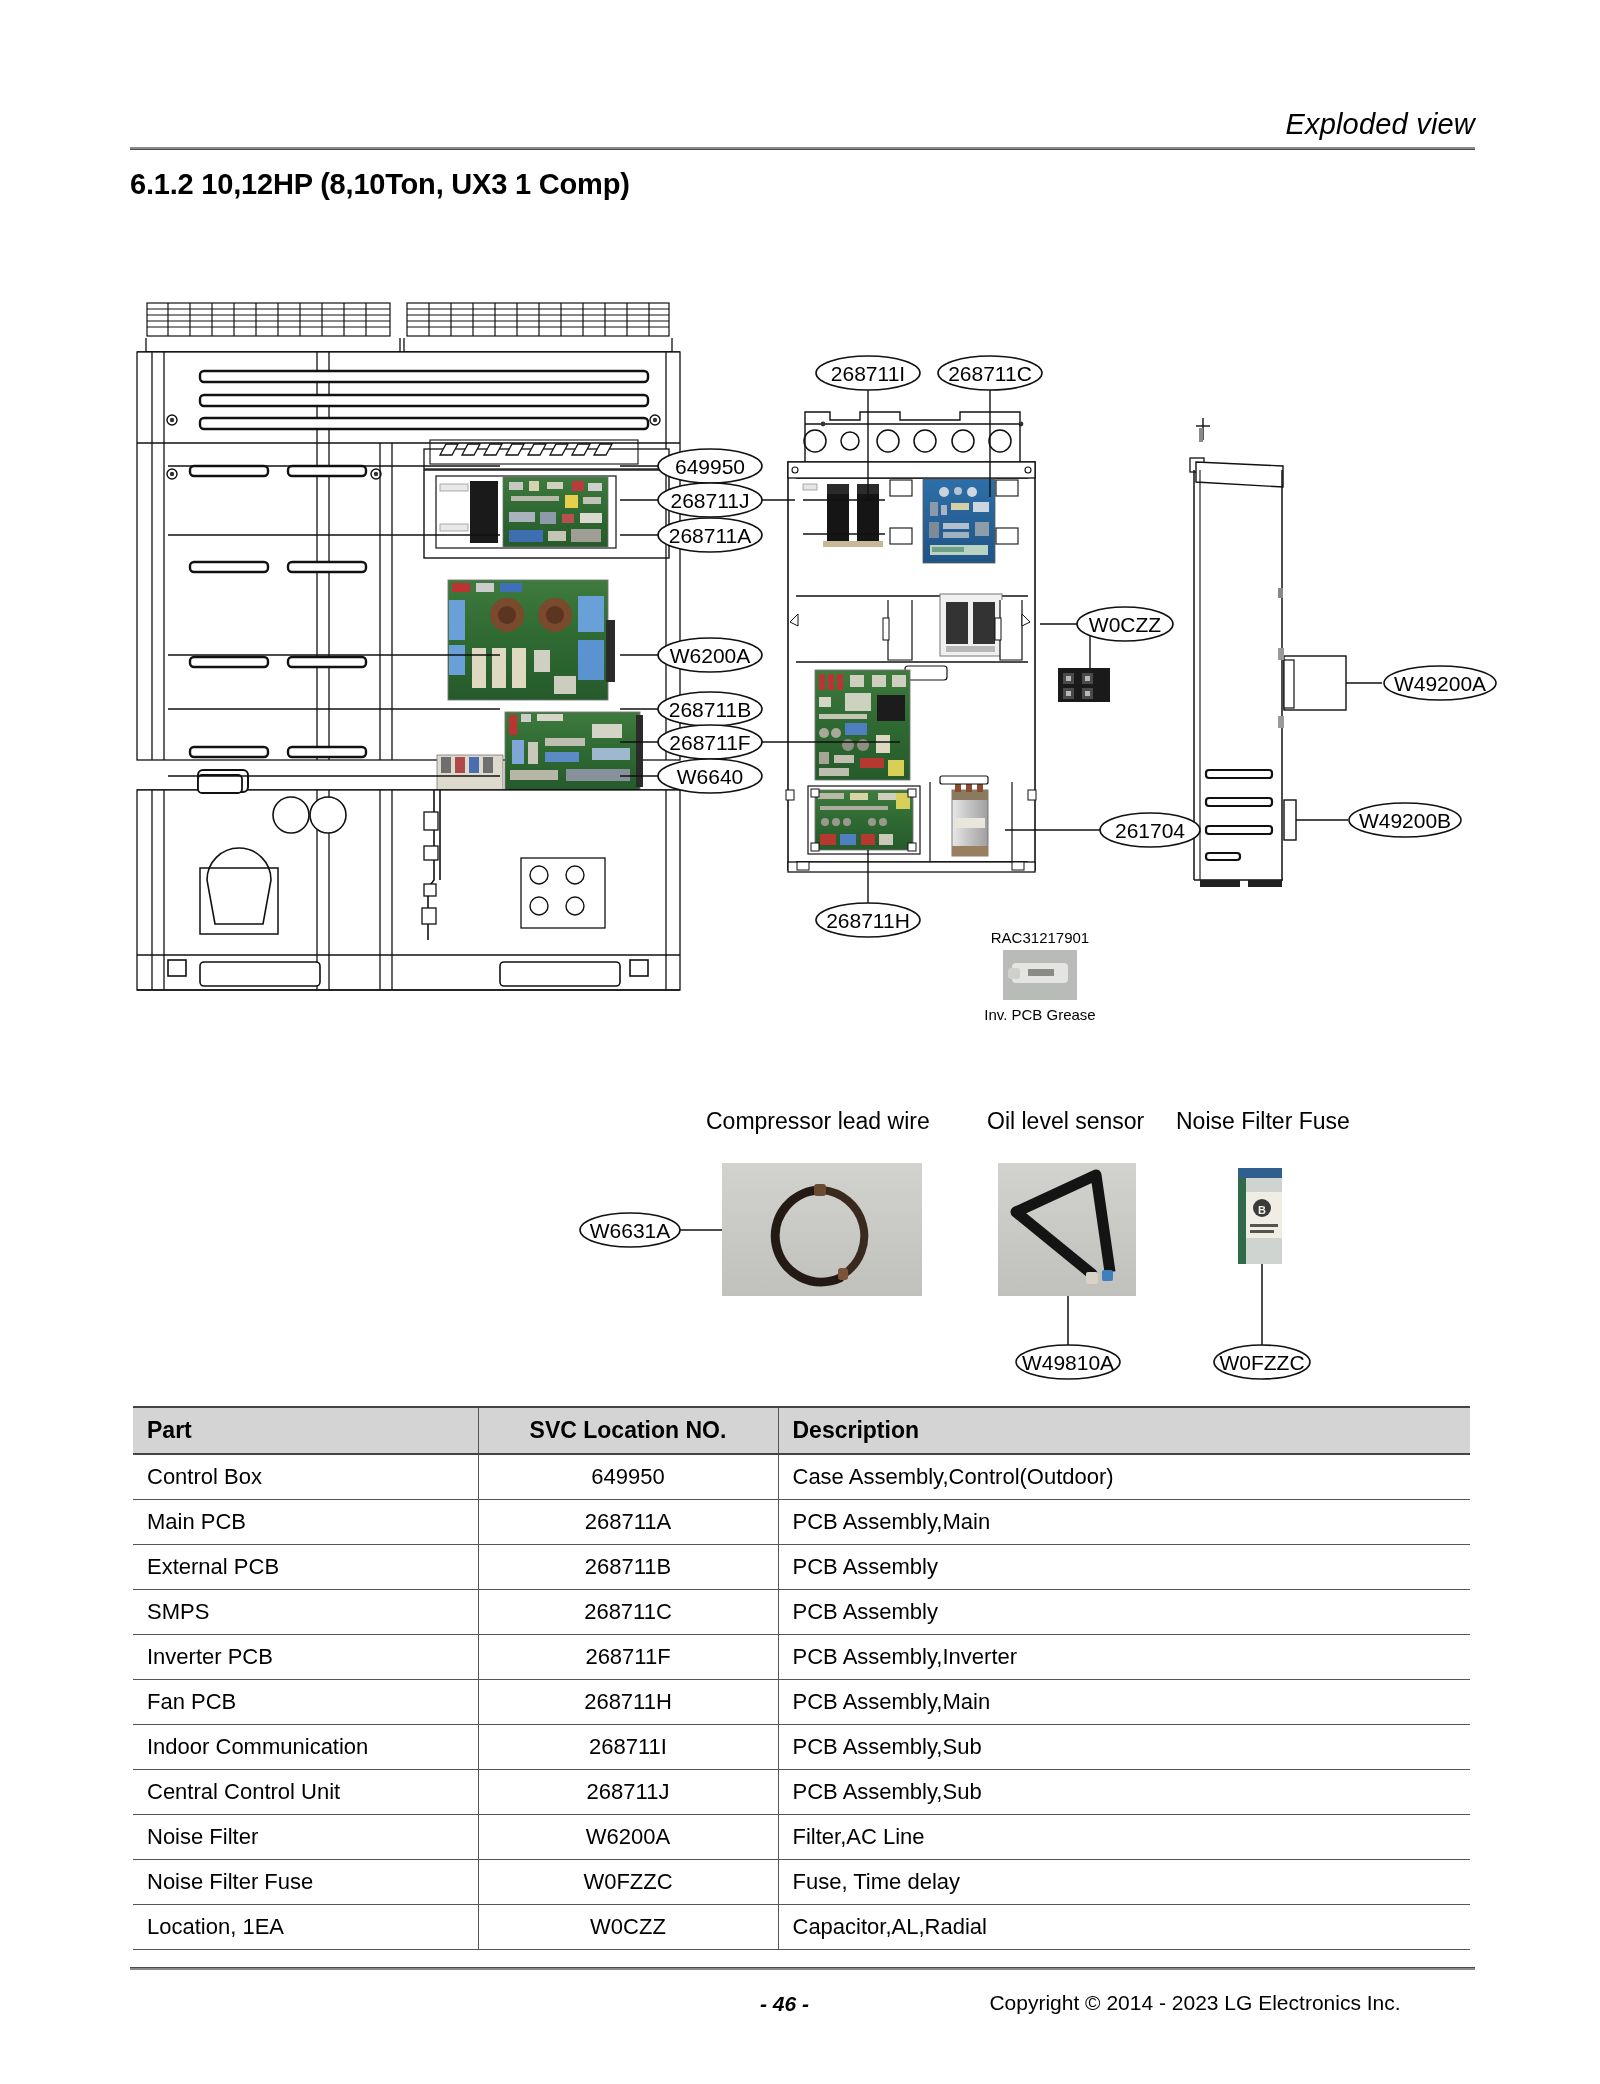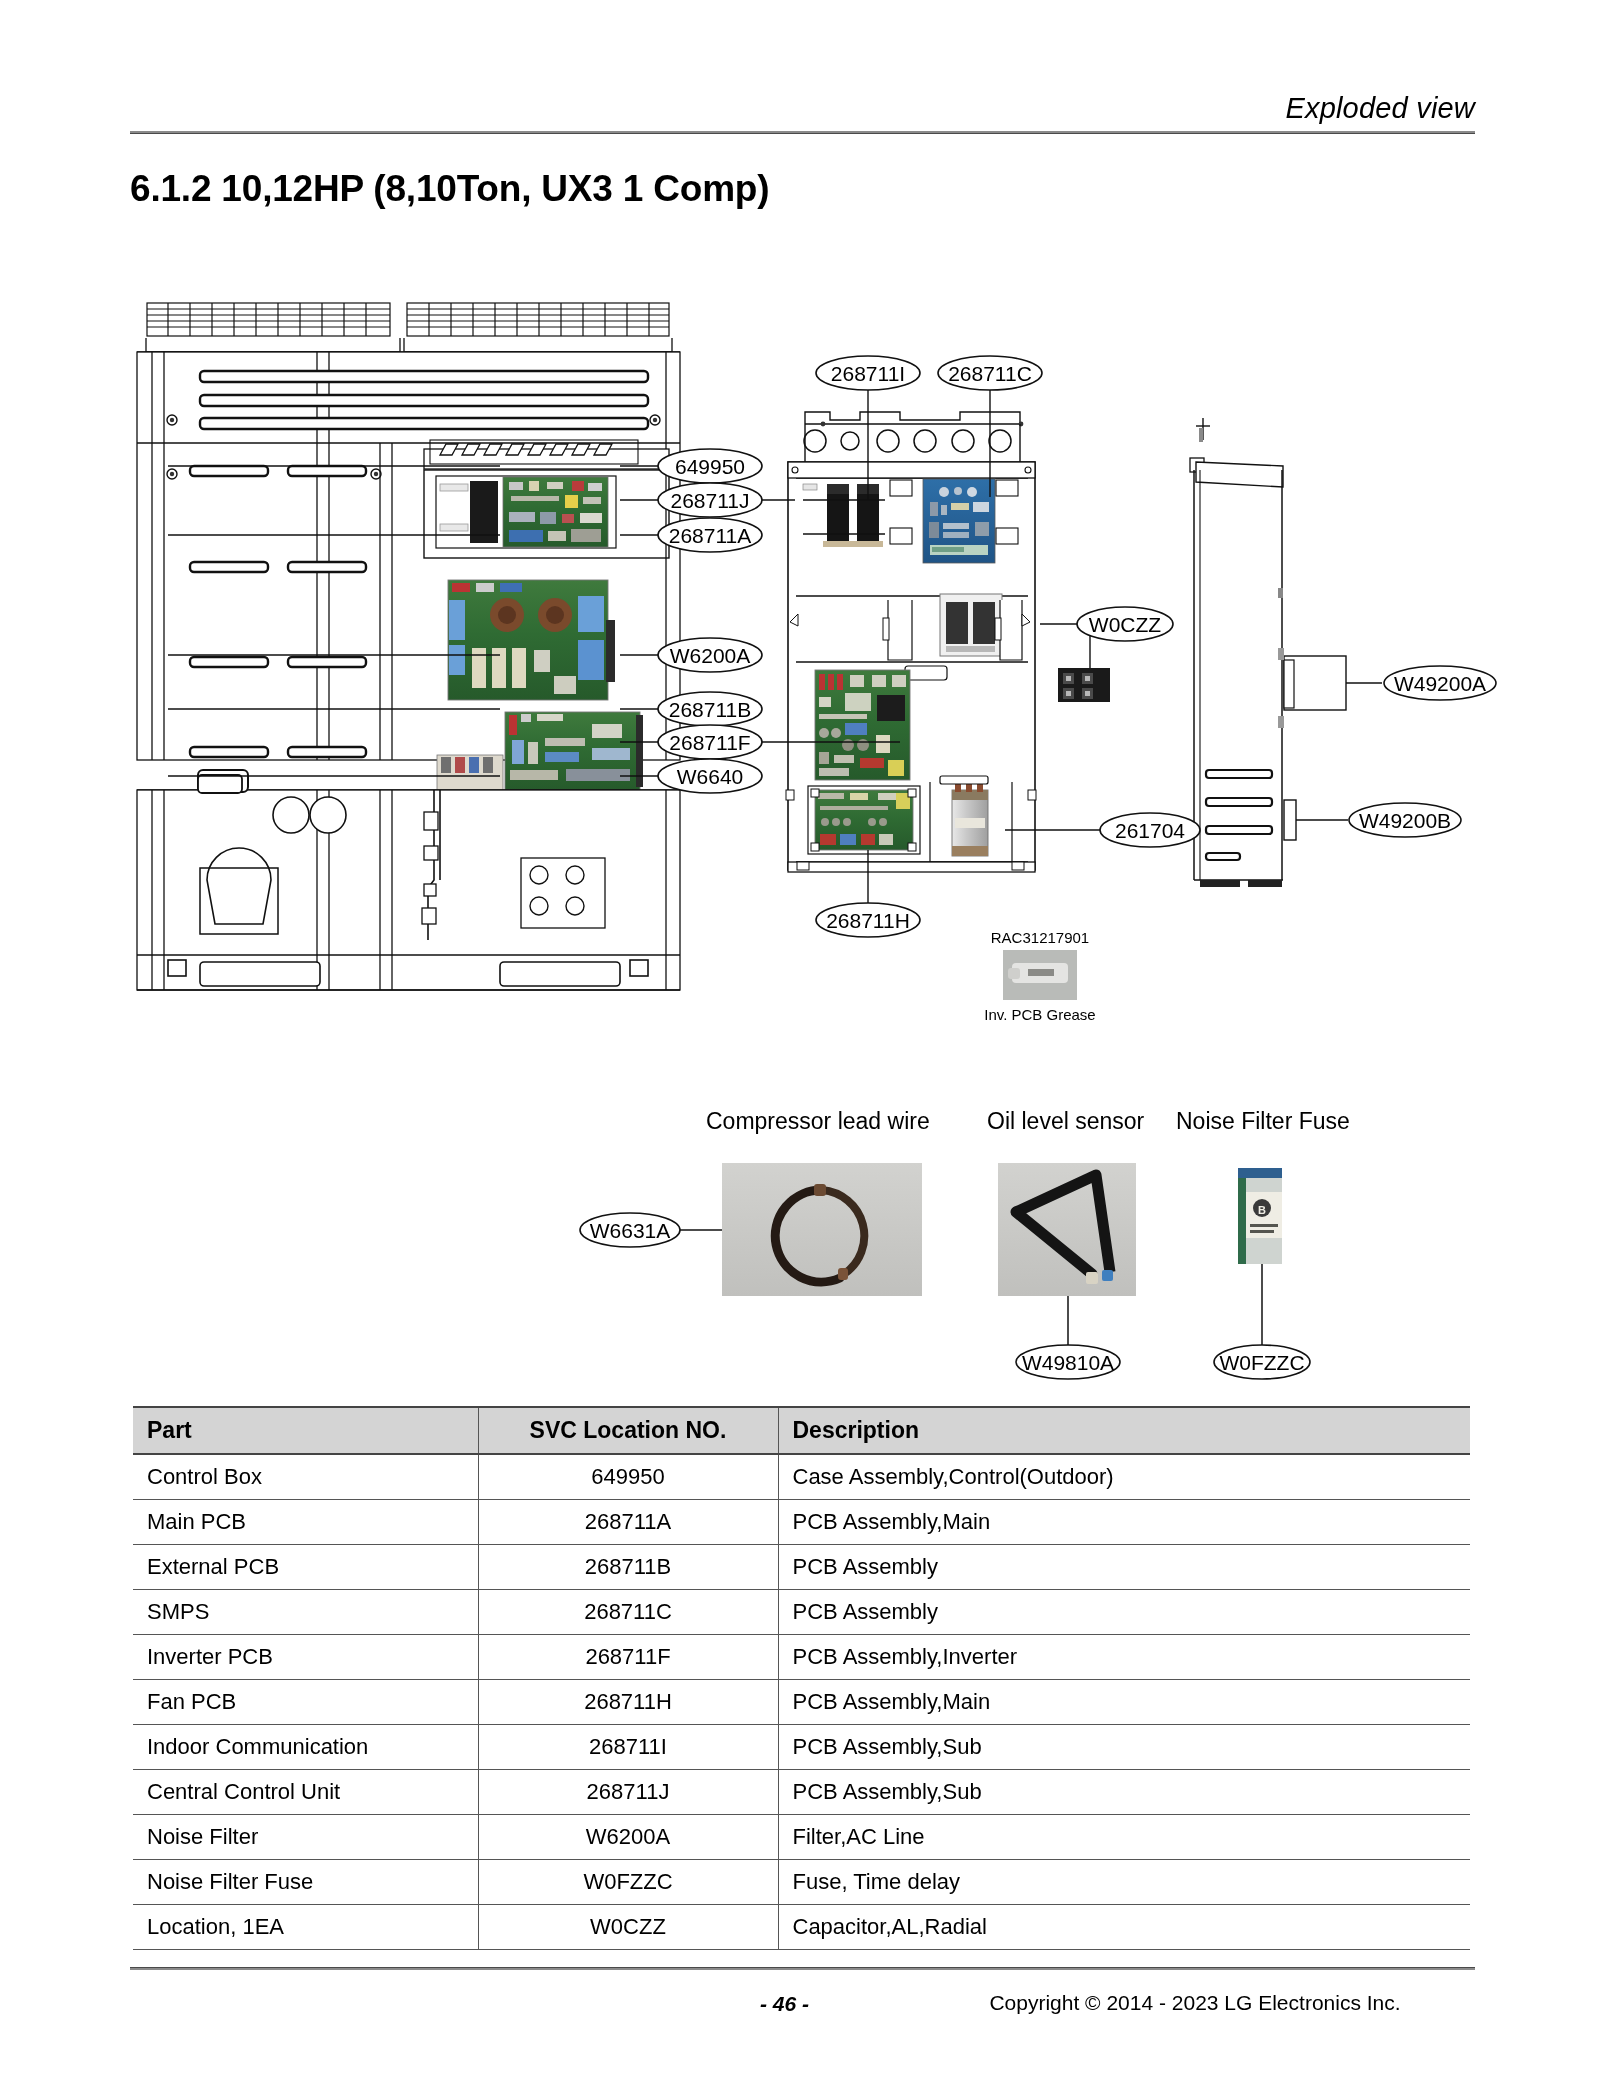--- a/index.html
+++ b/index.html
@@ -13,41 +13,41 @@
     position: relative;
     font-family: "Liberation Sans", sans-serif;
     color: #000;
     overflow: hidden;
   }
 
   
   .page-header {
     position: absolute;
     left: 130px;
-    top: 92px;
+    top: 108px;
     width: 1345px;
   }
   .page-header .hdr-text {
     text-align: right;
     font-style: italic;
     font-size: 29px;
     font-weight: 400;
     letter-spacing: 0.2px;
     padding-bottom: 6px;
   }
   .page-header .hdr-rule {
     border-bottom: 2.5px solid #8a8a8a;
     box-shadow: 0 1px 0 #4a4a4a;
   }
 
   .section-title {
     position: absolute;
     left: 130px;
     top: 168px;
-    font-size: 37px;
+    font-size: 29px;
     font-weight: bold;
     letter-spacing: -0.2px;
   }
 
   
   .diagram {
     position: absolute;
     left: 0;
     top: 0;
     width: 1600px;

